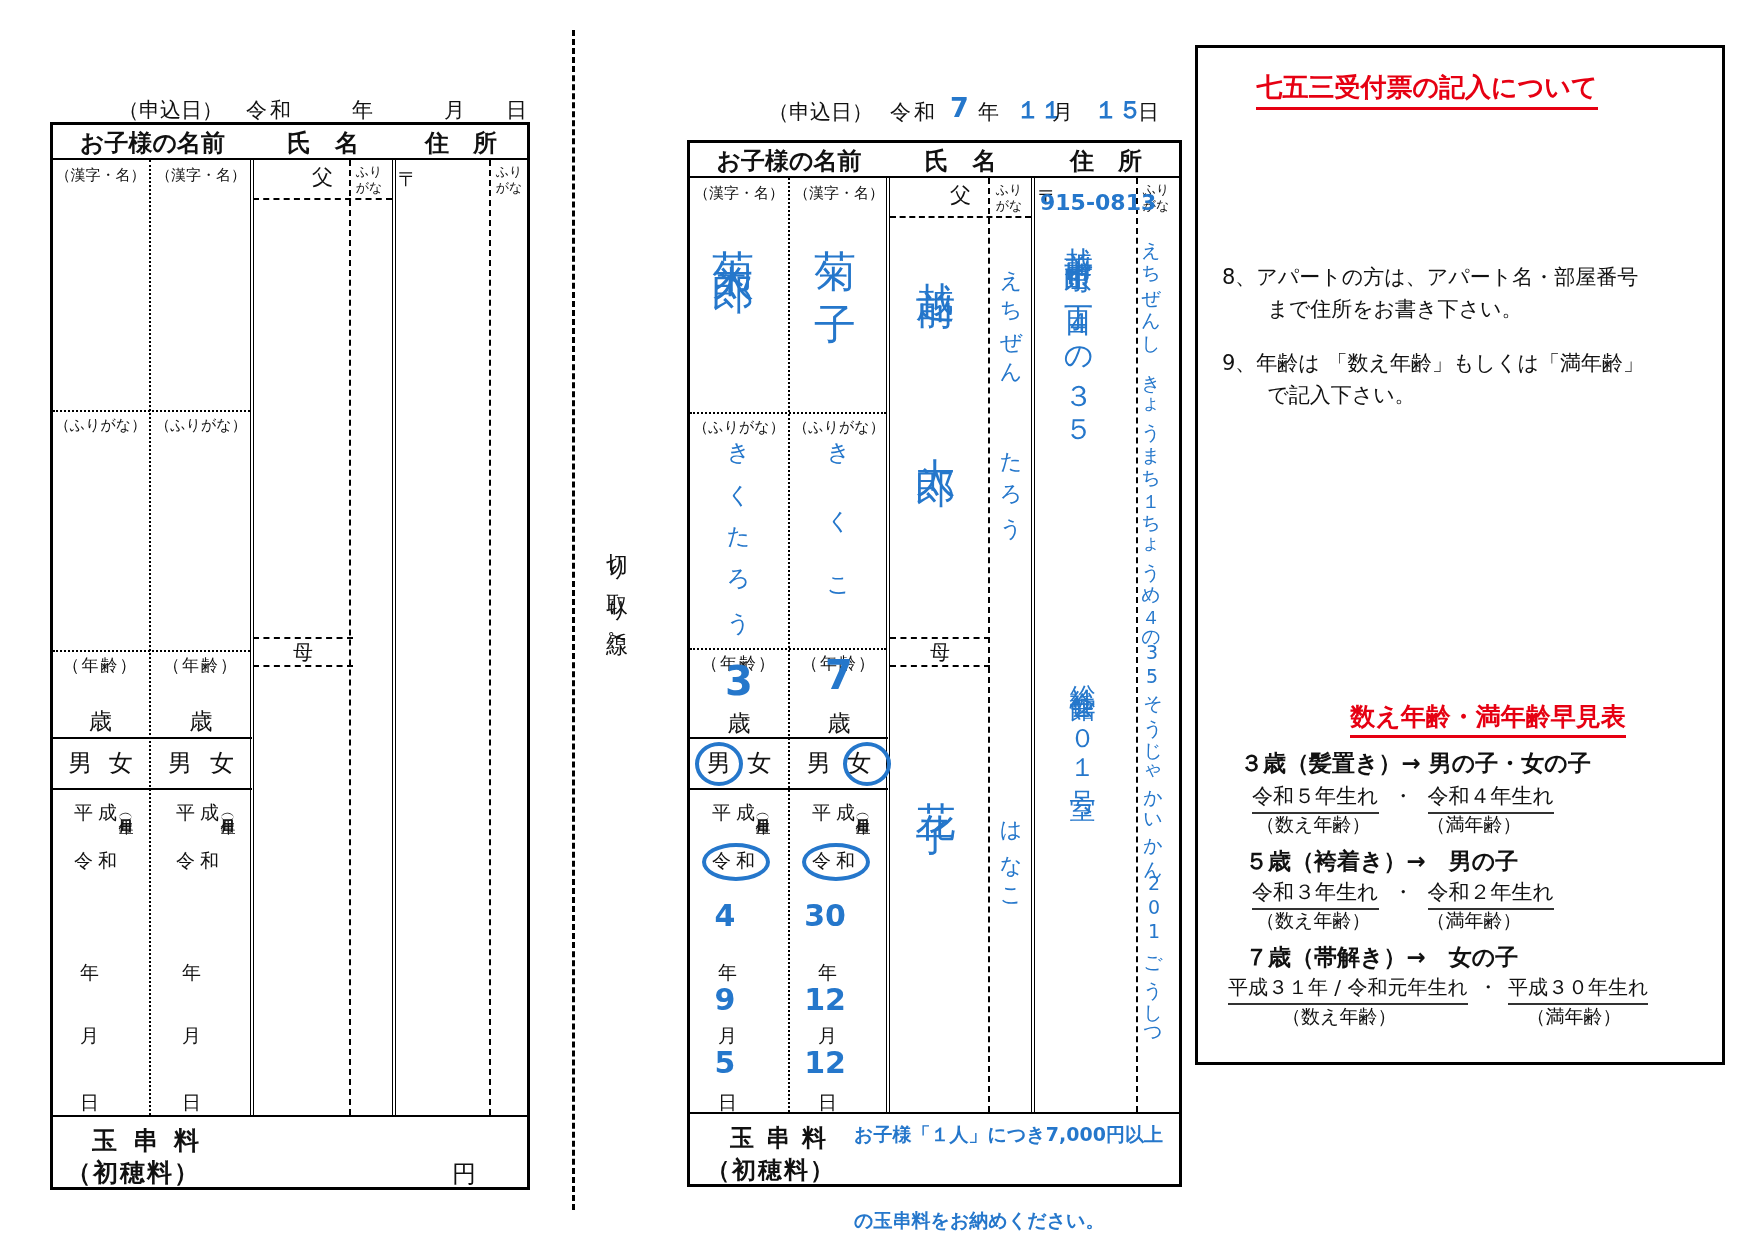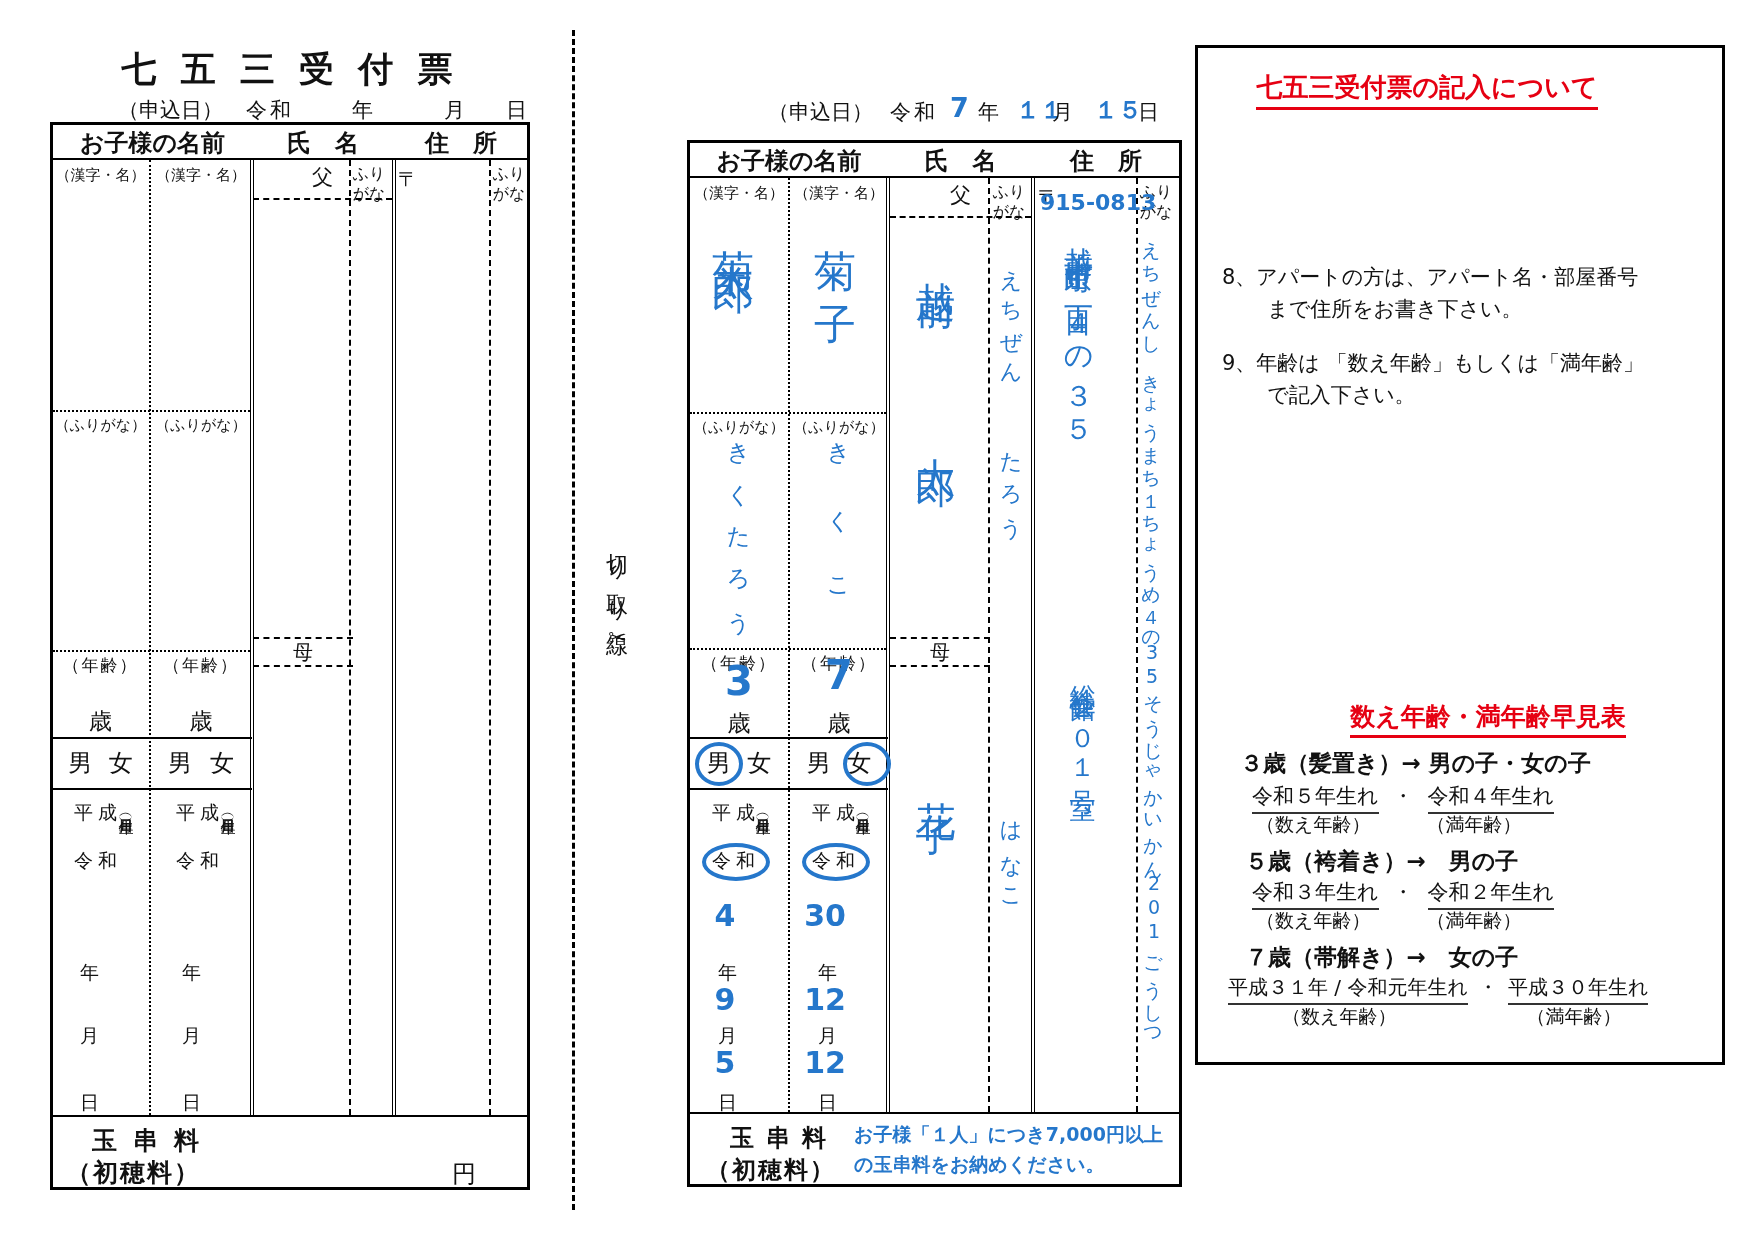--- a/index.html
+++ b/index.html
@@ -11,35 +11,34 @@
 .b{font-weight:bold}
 .red{color:#e60012}
 .blue{color:#2577cb}
 .v{writing-mode:vertical-rl;text-orientation:upright;line-height:1}
 .vm{writing-mode:vertical-rl;text-orientation:mixed;line-height:1}
 .dotl{border-left:2px dotted #000;width:0}
 .dashl{border-left:2px dashed #000;width:0}
 .dbll{width:4px;border-left:1px solid #000;border-right:1px solid #000}
 .doth{border-top:2px dotted #000;height:0}
 .solh{background:#000;height:2px}
-.small{font-size:16px;line-height:1.25}
+.small{font-size:13px;line-height:1.25}
 .circle{border:4px solid #2577cb;border-radius:50%}
 .hang{white-space:pre-line;text-indent:-2.15em;padding-left:2.15em;line-height:1.5;font-size:21px}
 .ul{border-bottom:2px solid #333;padding-bottom:2px}
 .flexrow{display:flex;align-items:center;justify-content:space-evenly}
 .box{border:3px solid #000}
 .dashbot{border-bottom:2px dashed #000}
 .dashtb{border-top:2px dashed #000;border-bottom:2px dashed #000}
 </style>
 </head>
 <body>
 
 <div id="canvas">
 
-  <div class="a ctr b" style="left:50px;top:46px;width:480px;font-size:35px;letter-spacing:6px">七 五 三 受 付 票</div>
 
   <div class="a" style="left:118px;top:96px;font-size:21px">（申込日）</div>
   <div class="a" style="left:246px;top:96px;font-size:21px;letter-spacing:3px">令和</div>
   <div class="a" style="left:352px;top:96px;font-size:21px">年</div>
   <div class="a" style="left:444px;top:96px;font-size:21px">月</div>
   <div class="a" style="left:506px;top:96px;font-size:21px">日</div>
 
   <div class="a box" style="left:50px;top:122px;width:480px;height:1068px"></div>
 
   <div class="a ctr b" style="left:53px;top:127px;width:199px;font-size:24px">お子様の名前</div>
@@ -198,21 +197,21 @@
   <div class="a blue b" style="left:1040px;top:190px;font-size:22px">915-0813</div>
   <div class="a v blue" style="left:1064px;top:224px;font-size:29px;letter-spacing:5px">越前市京町１丁目４の３５</div>
   <div class="a v blue" style="left:1070px;top:664px;font-size:26px;letter-spacing:4px">総社会館２０１号室</div>
   <div class="a v blue" style="left:1142px;top:228px;font-size:19px;letter-spacing:2px">えちぜんし</div>
   <div class="a v blue" style="left:1142px;top:362px;font-size:19px;letter-spacing:2px">きょうまち１ちょうめ４の35</div>
   <div class="a v blue" style="left:1144px;top:682px;font-size:19px;letter-spacing:2px">そうじゃかいかん201ごうしつ</div>
 
   <div class="a b" style="left:730px;top:1122px;font-size:24px;letter-spacing:12px">玉串料</div>
   <div class="a b" style="left:706px;top:1154px;font-size:24px;letter-spacing:2px">（初穂料）</div>
   <div class="a blue b" style="left:854px;top:1122px;font-size:19px">お子様「１人」につき7,000円以上</div>
-  <div class="a blue b" style="left:854px;top:1152px;font-size:19px">の玉串料をお納めください。</div>
+  <div class="a blue b" style="left:854px;top:1208px;font-size:19px">の玉串料をお納めください。</div>
 
   <div class="a box" style="left:1195px;top:45px;width:530px;height:1020px"></div>
   <div class="a ctr" style="left:1195px;top:70px;width:464px">
     <span class="red b" style="font-size:26px;border-bottom:3px solid #e60012;padding-bottom:5px">七五三受付票の記入について</span>
   </div>
 
   <div class="a hang" style="left:1222px;top:262px;width:488px">8、アパートの方は、アパート名・部屋番号
 まで住所をお書き下さい。</div>
   <div class="a hang" style="left:1222px;top:348px;width:488px">9、年齢は 「数え年齢」もしくは「満年齢」
 で記入下さい。</div>

